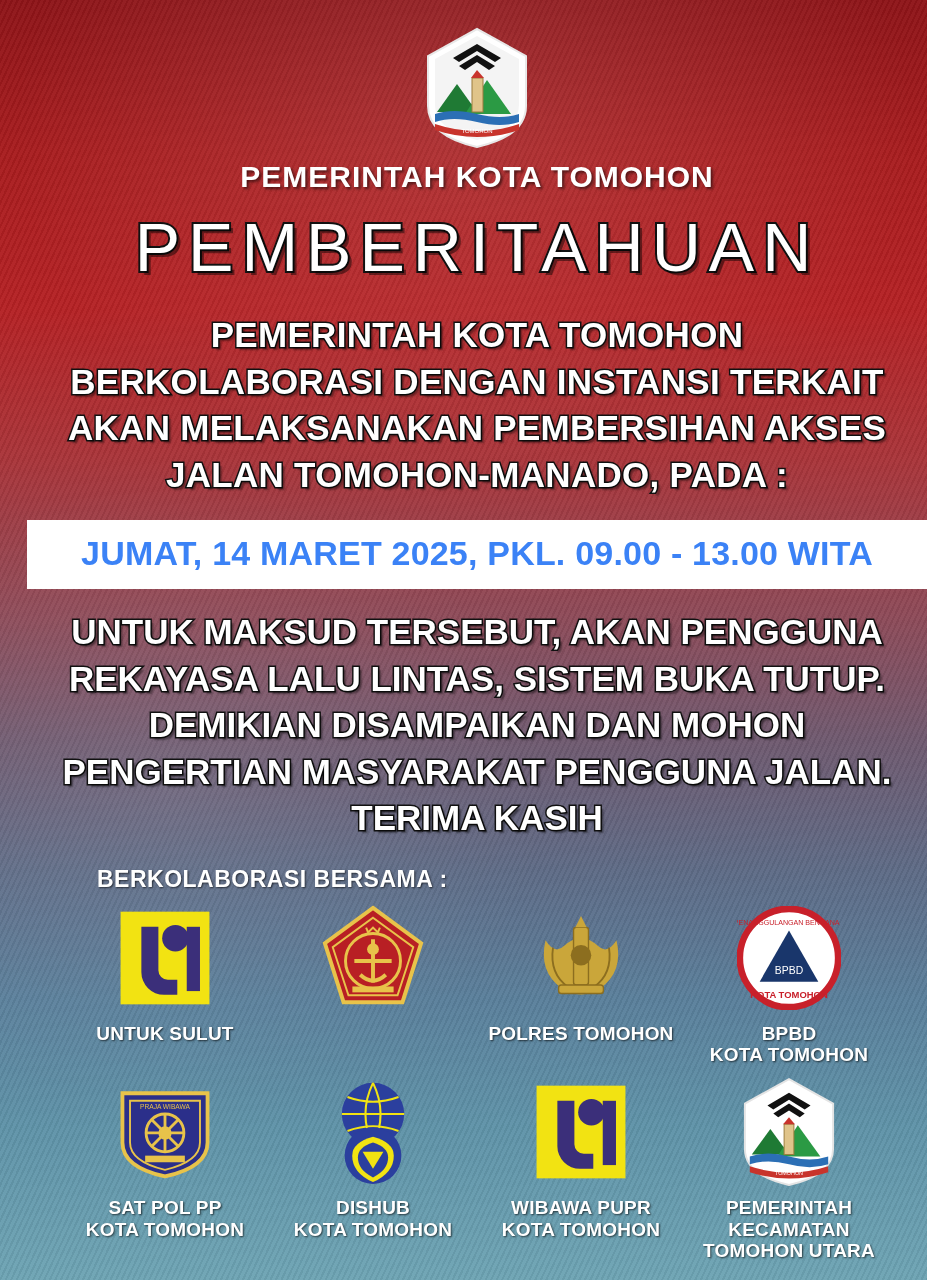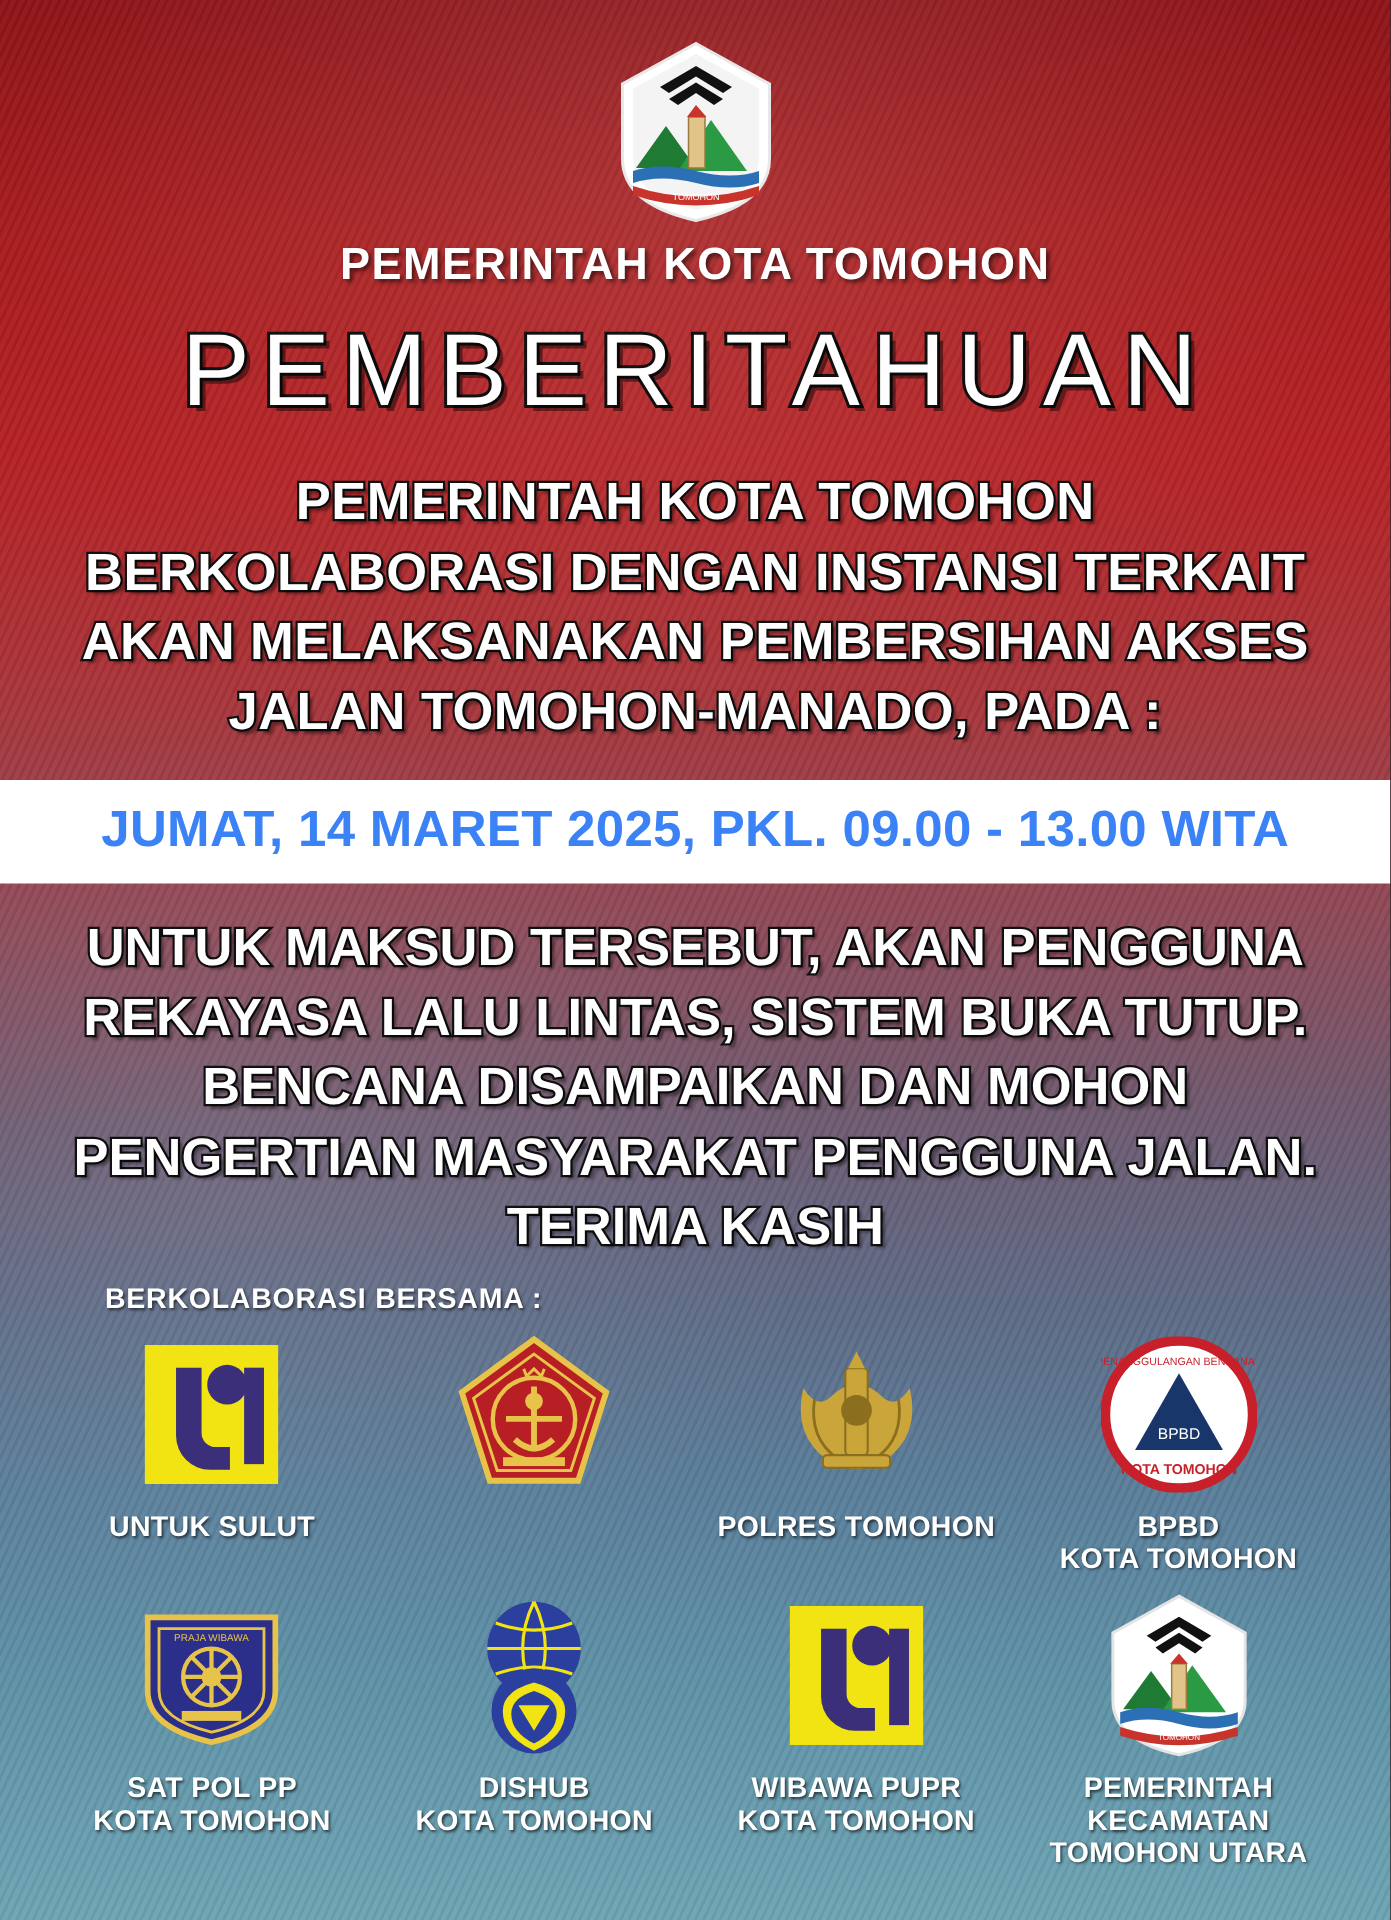--- a/index.html
+++ b/index.html
@@ -32,20 +32,21 @@
     inset: 0;
     background:
       radial-gradient(ellipse 70% 40% at 50% 10%, rgba(255,255,255,0.10), rgba(255,255,255,0) 70%),
       radial-gradient(ellipse 60% 35% at 18% 62%, rgba(255,255,255,0.07), rgba(255,255,255,0) 70%),
       repeating-linear-gradient(115deg, rgba(0,0,0,0.05) 0px, rgba(0,0,0,0.05) 2px, rgba(255,255,255,0.03) 2px, rgba(255,255,255,0.03) 5px);
     pointer-events: none;
   }
   .content {
     position: relative;
     z-index: 2;
+    padding-left: 27px;
   }
 
   
   .crest-top {
     width: 100%;
     display: flex;
     justify-content: center;
     padding-top: 26px;
   }
   .crest {
@@ -111,24 +112,24 @@
     font-size: 35px;
     line-height: 1.33;
     -webkit-text-stroke: 3px #111;
     paint-order: stroke fill;
     text-shadow: 3px 3px 2px rgba(0,0,0,0.4);
   }
   .body-block2 .ln { display: block; }
 
   
   .partners-label {
-    margin: 14px 0 6px 70px;
-    color: #ffffff;
-    font-weight: bold;
-    font-size: 19px;
+    margin: 24px 0 6px 70px;
+    color: #ffffff;
+    font-weight: bold;
+    font-size: 23px;
     letter-spacing: 0.5px;
     text-shadow: 1px 1px 2px rgba(0,0,0,0.6);
   }
   .logo-grid {
     display: grid;
     grid-template-columns: repeat(4, 1fr);
     row-gap: 8px;
     padding: 0 34px 8px 34px;
   }
   .logo-cell {
@@ -195,21 +196,21 @@
       <span class="ln">JALAN TOMOHON-MANADO, PADA :</span>
     </div>
 
     <div class="band">
       <div class="band-text">JUMAT, 14 MARET 2025, PKL. 09.00 - 13.00 WITA</div>
     </div>
 
     <div class="body-block2">
       <span class="ln">UNTUK MAKSUD TERSEBUT, AKAN PENGGUNA</span>
       <span class="ln">REKAYASA LALU LINTAS, SISTEM BUKA TUTUP.</span>
-      <span class="ln">BENCANA DISAMPAIKAN DAN MOHON</span>
+      <span class="ln">DEMIKIAN DISAMPAIKAN DAN MOHON</span>
       <span class="ln">PENGERTIAN MASYARAKAT PENGGUNA JALAN.</span>
       <span class="ln">TERIMA KASIH</span>
     </div>
 
     <div class="partners-label">BERKOLABORASI BERSAMA :</div>
 
     <div class="logo-grid">
 
       <div class="logo-cell">
         <div class="logo-art">

